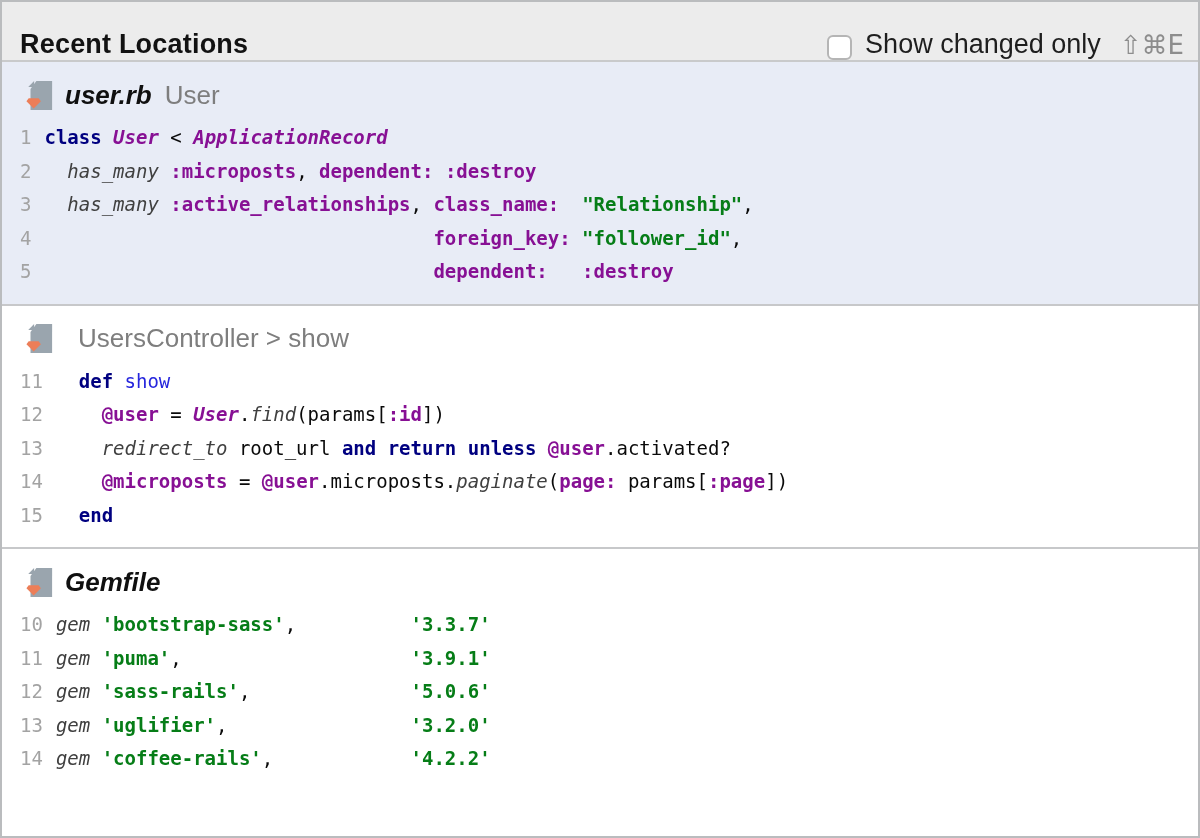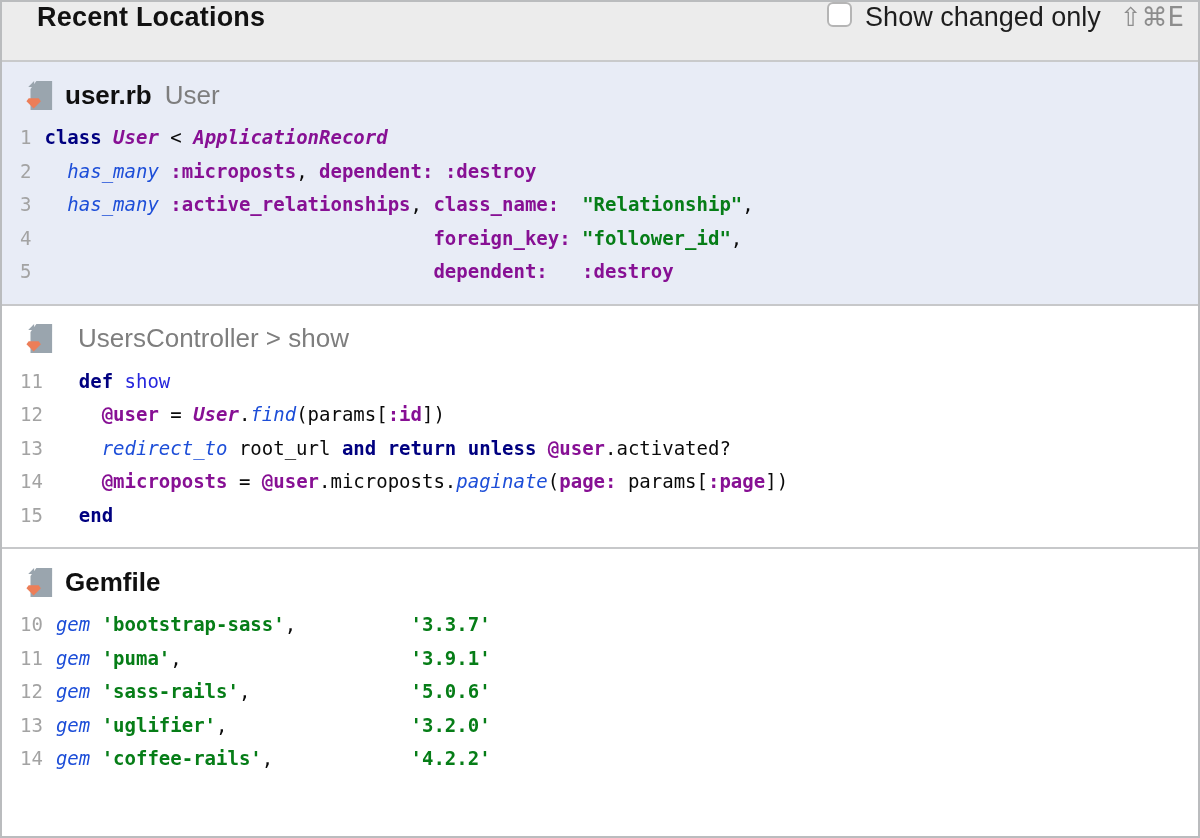--- a/index.html
+++ b/index.html
@@ -1,47 +1,47 @@
 <!DOCTYPE html>
 <html style="--titlebar-bg: #ececec; --selected-bg: #e8ecf6; --kw: #000080; --sym: #871094; --str: #067d17; --methdef: #2626dd; --line-number: #a3a3a3; --icon-gray: #9aa5ae; --icon-orange: #ec7e58;"><head>
 <meta charset="utf-8">
 <style>
   html,body{margin:0;padding:0;background:#fff;}
   body{width:1200px;height:838px;overflow:hidden;
        font-family:"Liberation Sans",sans-serif;}
   .popup{position:absolute;inset:0;border:2px solid #babcbe;background:#fff;
          display:flex;flex-direction:column;box-sizing:border-box;}
   .titlebar{height:60px;flex:none;background:var(--titlebar-bg,#ececec);
-            border-bottom:2px solid #c9cacb;display:flex;align-items:flex-start;
-            padding:0 14px 0 35px;box-sizing:border-box;}
+            border-bottom:2px solid #c9cacb;display:flex;align-items:flex-end;
+            padding:0 14px 0 18px;box-sizing:border-box;}
   .title{font-size:27px;font-weight:bold;color:#121212;letter-spacing:.2px;}
   .spacer{flex:1;}
   .checkbox{width:25px;height:25px;background:#fff;border:2px solid #b5b5b5;
             border-radius:6px;margin-right:13px;flex:none;box-sizing:border-box;}
   .cb-label{font-size:27px;color:#1e1e1e;margin-right:19px;}
   .shortcut{font-family:"DejaVu Sans",sans-serif;font-size:26px;color:#8d8d8d;}
   .sections{flex:1;display:flex;flex-direction:column;min-height:0;}
   .section{border-bottom:2px solid #c7c8ca;padding:13px 0 15px 0;background:#fff;}
   .section.selected{background:var(--selected-bg,#e8ecf6);}
   .section:last-child{border-bottom:none;flex:1;border-radius:23px;}
   .file-row{display:flex;align-items:center;padding-left:24px;height:40px;
             margin-bottom:6px;}
   .file-icon{width:27px;height:31px;margin-right:12px;flex:none;}
-  .file-name{font-size:26px;font-weight:bold;color:#101010;}
+  .file-name{font-size:26px;font-weight:bold;color:#101010;font-style:italic;}
   .file-ctx{font-size:26px;color:#7e7e7e;margin-left:13px;}
   .code{font-family:"DejaVu Sans Mono",monospace;font-size:19px;
         line-height:33.5px;white-space:pre;padding-left:18px;}
   .code-line{height:33.5px;}
   .ln{display:inline-block;text-align:right;color:var(--line-number,#a3a3a3);
       margin-right:13px;}
   .tk{color:var(--kw,#000080);font-weight:bold;}              
   .ts{color:var(--sym,#871094);font-weight:bold;}             
   .tc{color:var(--sym,#871094);font-weight:bold;font-style:italic;} 
   .tm{color:var(--methdef,#2626dd);}        
-  .ti{color:#1d4ed8;font-style:italic;}                       
+  .ti{color:#404040;font-style:italic;}                       
   .tg{color:var(--str,#067d17);font-weight:bold;}             
   .tp{color:#0a0a0a;}                                         
 </style>
 </head>
 <body>
 
 <div class="popup">
   <div class="titlebar">
     <span class="title">Recent Locations</span>
     <span class="spacer"></span>

